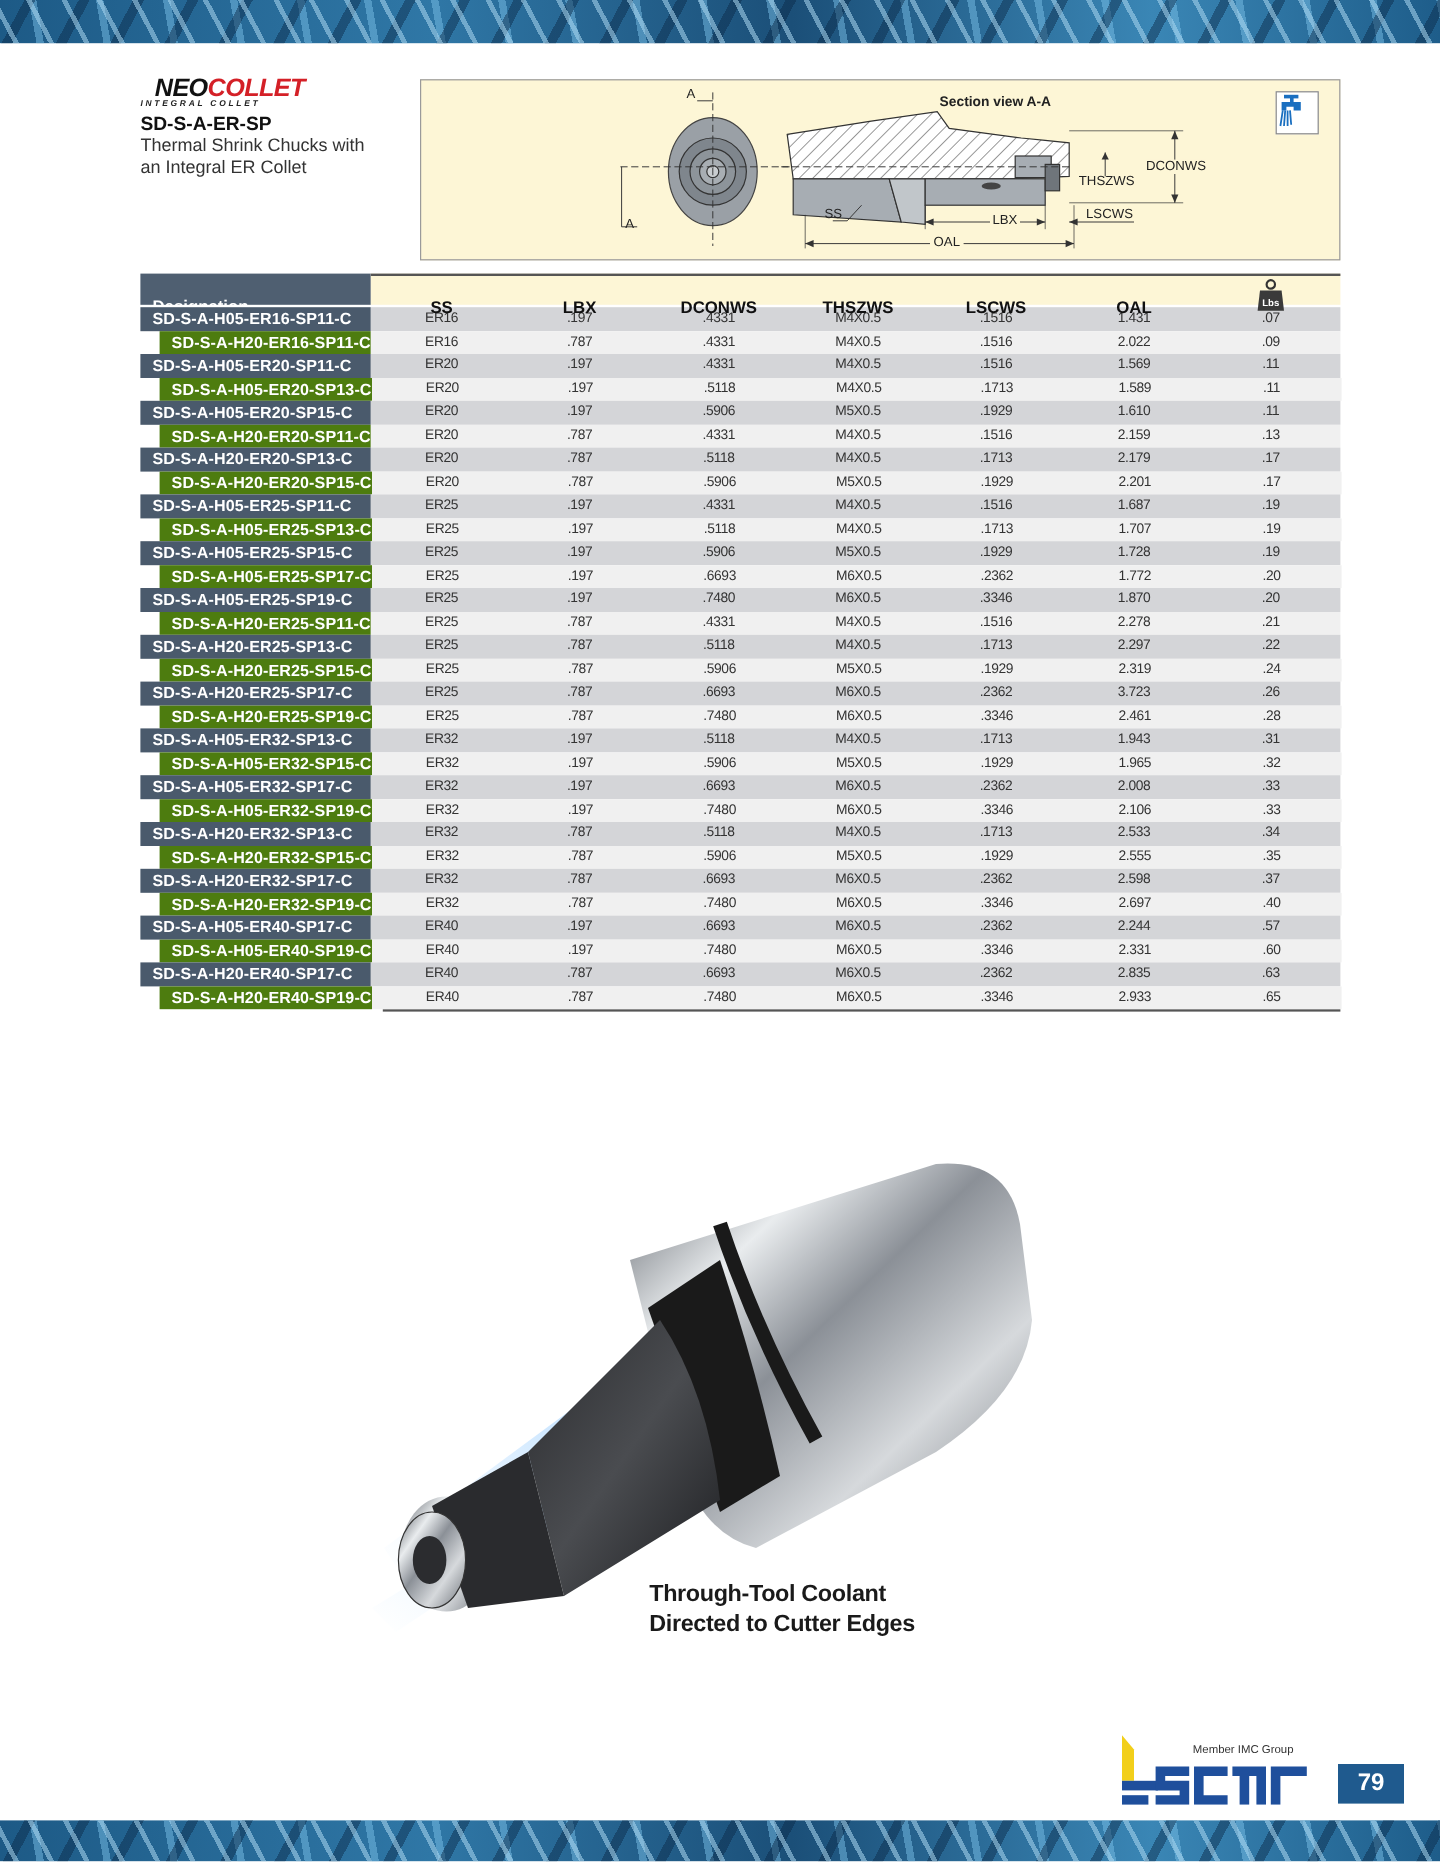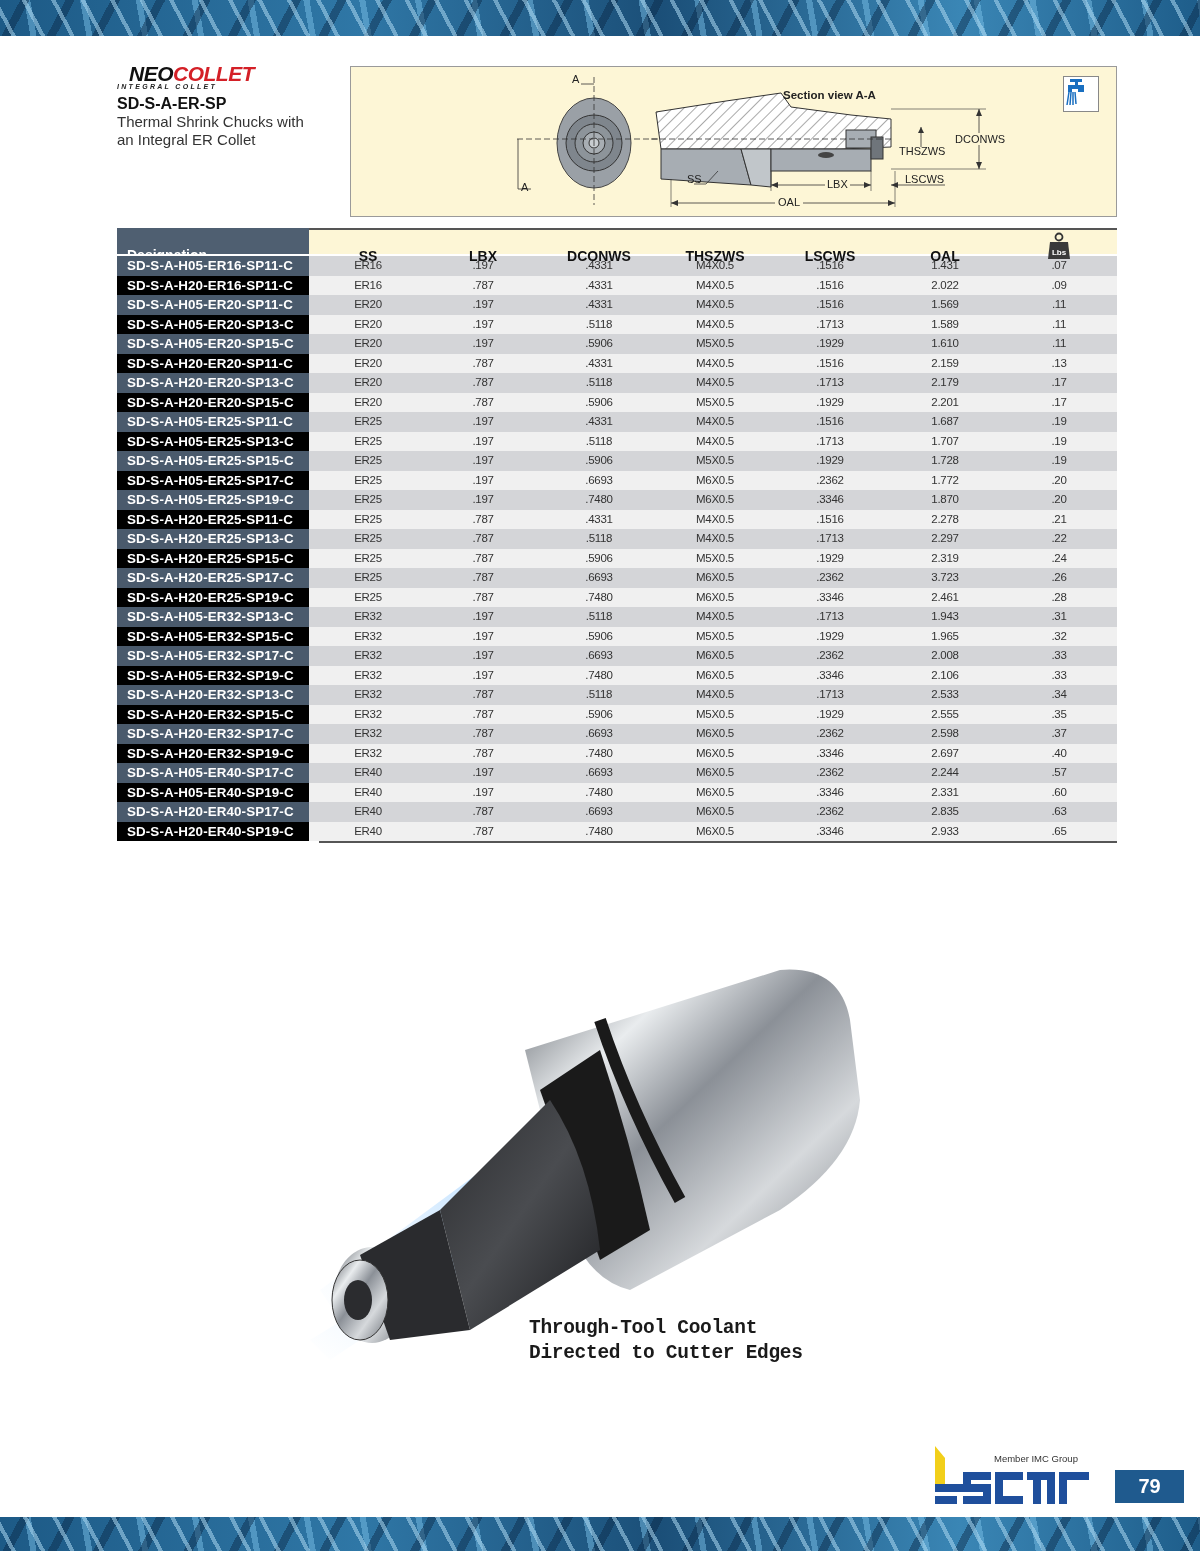--- a/index.html
+++ b/index.html
@@ -35,35 +35,35 @@
   .thead { display: flex; height: 26px; }
   .thead .des-h { width: 202px; background: #4f5f71; color: #fff; font-weight: 700; font-size: 14px; padding: 19px 0 0 10px; }
   .thead .data-h { flex: 1; background: #fdf6d6; display: flex; position: relative; border-top: 2px solid #555; }
   .col-h { font-weight: 700; font-size: 14px; color: #111; text-align: center; padding-top: 18px; }
   .divider-top { height: 2px; background: #fff; }
   .row { display: flex; height: 19.5px; }
   .row .des { width: 202px; color: #fff; font-weight: 700; font-size: 13.4px; padding-left: 10px; line-height: 19.5px; white-space: nowrap; letter-spacing: 0.1px; }
   .row .vals { flex: 1; display: flex; font-size: 11.5px; color: #333; line-height: 19.5px; letter-spacing: -0.3px; }
   .row.a .des { background: #4a5a6c; }
   .row.a .vals { background: #d4d5d8; }
-  .row.b .des { background: #000000; }
+  .row.b .des { background: #4d7c0f; margin-left: 16px; }
   .row.b .vals { background: #f0f0f0; }
   .cell { text-align: center; }
   .c-ss { width: 118px; } .c-lbx { width: 112px; } .c-dc { width: 120px; } .c-th { width: 112px; }
   .c-ls { width: 118px; } .c-oal { width: 112px; } .c-wt { width: 116px; }
   .table-bottom { height: 2px; background: #555; margin-left: 202px; }
 
   
   .product { position: absolute; left: 300px; top: 960px; width: 580px; height: 420px; }
-  .caption { position: absolute; left: 529px; top: 1316px; font-family: Liberation Mono, monospace; font-weight: 700; font-size: 19.5px; line-height: 25px; color: #1a1a1a; letter-spacing: -0.3px; }
+  .caption { position: absolute; left: 541px; top: 1316px; font-family: Liberation Sans, sans-serif; font-weight: 700; font-size: 19.5px; line-height: 25px; color: #1a1a1a; letter-spacing: -0.3px; }
 
   
   .member { position: absolute; left: 994px; top: 1453px; font-size: 9.5px; color: #333; }
   .logo { position: absolute; left: 933px; top: 1444px; }
-  .page-num { position: absolute; left: 1115px; top: 1470px; width: 69px; height: 33px; background: #1f5a8e; color: #fff; font-weight: 700; font-size: 20px; text-align: center; line-height: 33px; }
+  .page-num { position: absolute; left: 1115px; top: 1470px; width: 55px; height: 33px; background: #1f5a8e; color: #fff; font-weight: 700; font-size: 20px; text-align: center; line-height: 33px; }
 </style>
 </head>
 <body>
 
 <div class="band top"></div>
 
 <div class="brand">
   <div class="neocollet"><span class="neo">NEO</span><span class="col">COLLET</span></div>
   <div class="integral">INTEGRAL COLLET</div>
   <div class="model">SD-S-A-ER-SP</div>
@@ -115,21 +115,21 @@
     <line x1="320" y1="112" x2="320" y2="140" stroke="#333" stroke-width="0.6"></line>
     <line x1="544" y1="104" x2="544" y2="140" stroke="#333" stroke-width="0.6"></line>
     <line x1="420" y1="104" x2="420" y2="124" stroke="#333" stroke-width="0.6"></line>
     <line x1="520" y1="104" x2="520" y2="124" stroke="#333" stroke-width="0.6"></line>
     <polyline points="343,117 355,117 367,104" fill="none" stroke="#333" stroke-width="0.8"></polyline>
     <polyline points="230,17 243,17" stroke="#333" stroke-width="0.8"></polyline>
     <polyline points="180,122 167,122" stroke="#333" stroke-width="0.8"></polyline>
   </svg>
   <span style="position:absolute;left:221px;top:6px;font-size:11px;">A</span>
   <span style="position:absolute;left:170px;top:114px;font-size:11px;">A</span>
-  <span style="position:absolute;left:432px;top:22px;font-size:11.5px;font-weight:700;">Section view A-A</span>
+  <span style="position:absolute;left:432px;top:12px;font-size:11.5px;font-weight:700;">Section view A-A</span>
   <span style="position:absolute;left:336px;top:106px;font-size:11px;">SS</span>
   <span style="position:absolute;left:474px;top:111px;font-size:11px;background:#fdf6d6;padding:0 2px;">LBX</span>
   <span style="position:absolute;left:424px;top:129px;font-size:11px;background:#fdf6d6;padding:0 3px;">OAL</span>
   <span style="position:absolute;left:548px;top:78px;font-size:11px;">THSZWS</span>
   <span style="position:absolute;left:604px;top:66px;font-size:11px;background:#fdf6d6;">DCONWS</span>
   <span style="position:absolute;left:554px;top:106px;font-size:11px;">LSCWS</span>
   <div class="coolant-icon">
     <svg width="26" height="30" viewBox="0 0 26 30">
       <rect x="6" y="2" width="12" height="3" fill="#1a6fc0"></rect>
       <rect x="11" y="4" width="3" height="4" fill="#1a6fc0"></rect>

